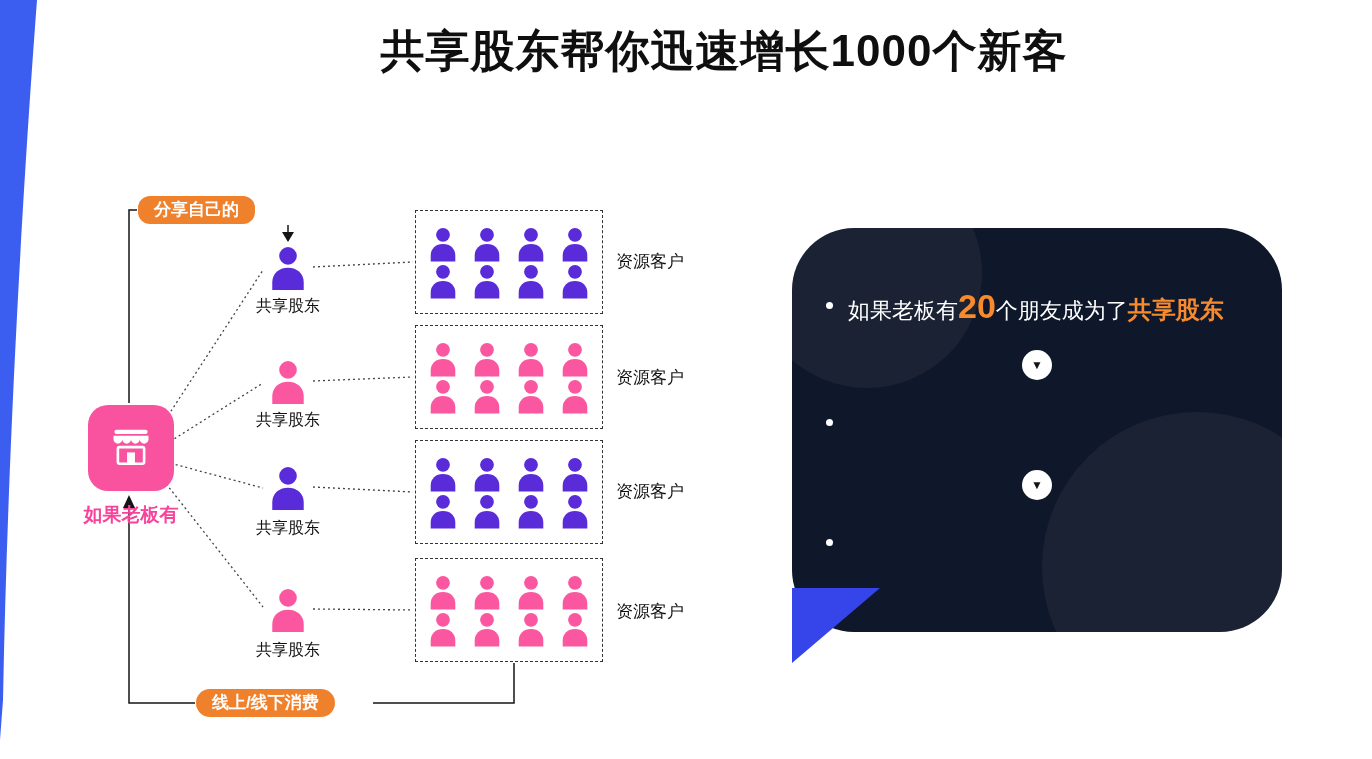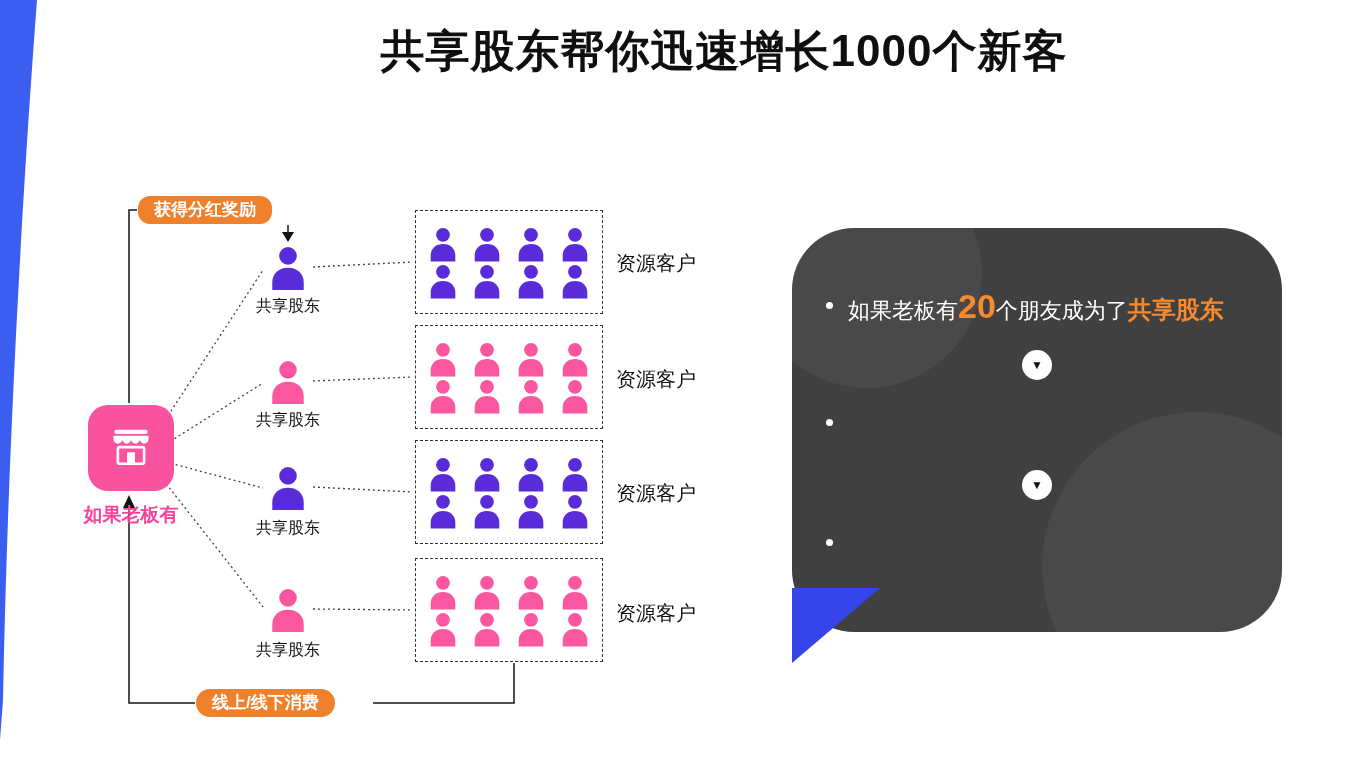--- a/index.html
+++ b/index.html
@@ -36,25 +36,25 @@
   .sh-label{
     position:absolute;width:100px;text-align:center;color:#111;font-size:16px;
   }
   .cust-box{
     position:absolute;left:415px;width:188px;height:104px;background:#fff;
     border:1.5px dashed #333;box-sizing:border-box;
     display:flex;flex-wrap:wrap;justify-content:center;align-content:center;
     column-gap:8px;row-gap:0px;
   }
   .grid-person{width:36px;height:37px;}
-  .cust-label{position:absolute;left:616px;color:#111;font-size:20px;white-space:nowrap;}
+  .cust-label{position:absolute;left:616px;color:#111;font-size:17px;white-space:nowrap;}
   
   .bubble{
     position:absolute;left:792px;top:228px;width:490px;height:404px;
-    background:#404040;border-radius:62px;overflow:hidden;
+    background:#0f172a;border-radius:62px;overflow:hidden;
   }
   .decor1{position:absolute;left:-40px;top:-70px;width:230px;height:230px;border-radius:50%;background:rgba(255,255,255,0.05);}
   .decor2{position:absolute;right:-70px;bottom:-90px;width:310px;height:310px;border-radius:50%;background:rgba(255,255,255,0.05);}
   .bubble-tail{
     position:absolute;left:792px;top:588px;width:0;height:0;
     border-top:75px solid #3645e9;border-right:88px solid transparent;
   }
   .b-line{position:absolute;left:56px;white-space:nowrap;line-height:40px;}
   .seg-n{color:#ffffff;font-size:22px;}
   .seg-big{color:#f78a2d;font-size:34px;font-weight:bold;}
@@ -100,21 +100,21 @@
 
     <path class="solid" d="M129 403 V210 H137"></path>
     <path class="solid" d="M288 225 V233"></path>
     <polygon fill="#141414" points="282,232 294,232 288,242"></polygon>
 
     <path class="solid" d="M129 500 V703 H195"></path>
     <path class="solid" d="M373 703 H514 V663"></path>
     <polygon fill="#141414" points="123,508 135,508 129,495"></polygon>
   </svg>
 
-  <div class="badge badge-top">获得分红奖励</div>
+  <div class="badge badge-top">分享自己的</div>
 
   <div class="store">
     <svg viewBox="0 0 64 64" class="store-glyph">
       <rect x="13" y="11" width="38" height="5" rx="2.5" fill="#fff"></rect>
       <path d="M12 18 H52 V22 a5 5 0 0 1 -10 0 a5 5 0 0 1 -10 0 a5 5 0 0 1 -10 0 a5 5 0 0 1 -10 0 Z" fill="#fff"></path>
       <rect x="17" y="31" width="30" height="19" rx="2" fill="none" stroke="#fff" stroke-width="3"></rect>
       <rect x="27.5" y="37" width="9" height="13" fill="#fff"></rect>
     </svg>
   </div>
   <div class="store-label">如果老板有</div>

